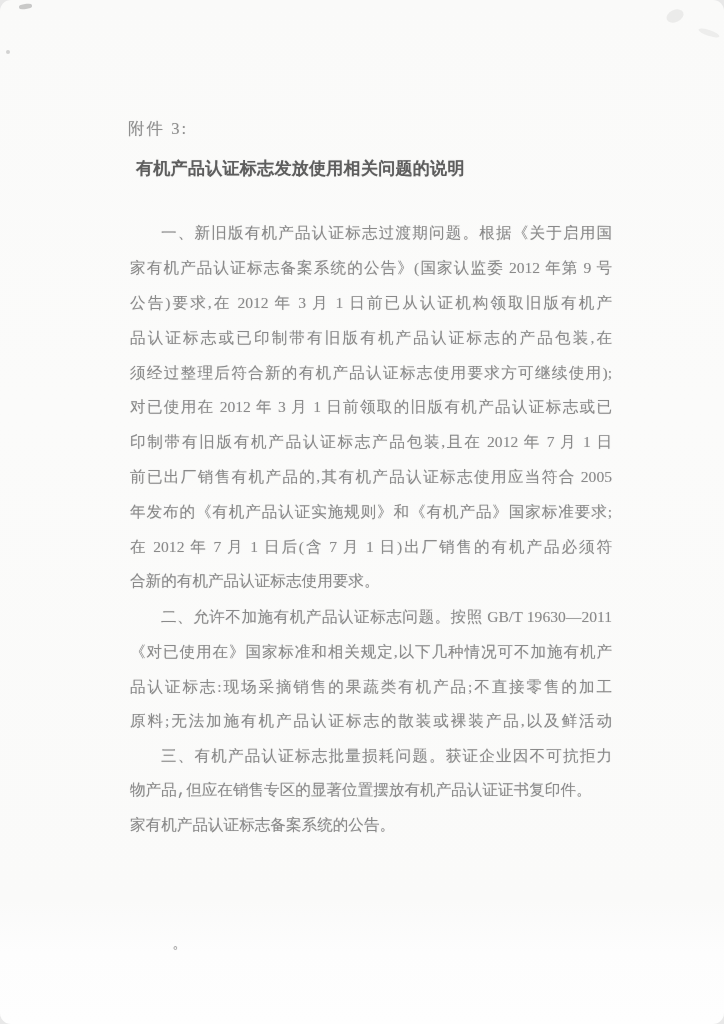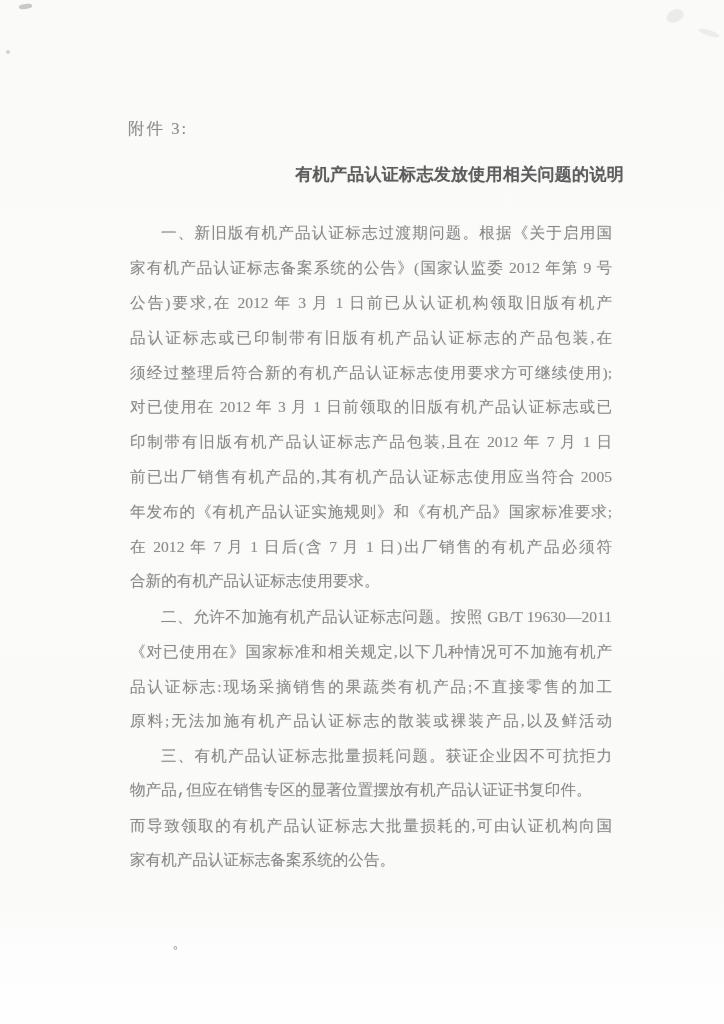--- a/index.html
+++ b/index.html
@@ -13,20 +13,21 @@
     height: 1024px;
     margin: 0 auto;
     overflow: hidden;
     background: linear-gradient(180deg,
       #fafaf9 0%,
       #fbfbfa 40%,
       #fafaf9 88%,
       #fdfdfd 93%,
       #fefefe 100%);
     font-family: "Liberation Serif", "DejaVu Serif", serif;
+    border-radius: 11px;
   }
   
   .smudge {
     position: absolute;
     pointer-events: none;
   }
   .smudge.s1 { left: 19px; top: 4px; width: 13px; height: 5px;
     background: rgba(110,110,110,0.35); border-radius: 40%; transform: rotate(-8deg); }
   .smudge.s2 { left: 6px; top: 50px; width: 4px; height: 4px;
     background: rgba(120,120,120,0.30); border-radius: 50%; }
@@ -43,22 +44,22 @@
     letter-spacing: 2px;
     color: #8f8f8f;
     text-shadow: 0 0 1px rgba(140,140,140,0.35);
     white-space: nowrap;
   }
   .doc-title {
     position: absolute;
     left: 130px;
     top: 151px;
     width: 482px;
-    margin: 12px;
-    text-align: right;
+    margin: 6px;
+    text-align: left;
     font-size: 17px;
     font-weight: bold;
     letter-spacing: 0.3px;
     color: #5d5d5d;
     text-shadow: 0 0 1px rgba(90,90,90,0.35);
     white-space: nowrap;
   }
   .doc-body {
     position: absolute;
     left: 130px;
@@ -120,19 +121,18 @@
     <div class="line">在 2012 年 7 月 1 日后(含 7 月 1 日)出厂销售的有机产品必须符</div>
     <div class="line p-last">合新的有机产品认证标志使用要求。</div>
 
     <div class="line p-first">二、允许不加施有机产品认证标志问题。按照 GB/T 19630—2011</div>
     <div class="line">《对已使用在》国家标准和相关规定,以下几种情况可不加施有机产</div>
     <div class="line">品认证标志:现场采摘销售的果蔬类有机产品;不直接零售的加工</div>
     <div class="line">原料;无法加施有机产品认证标志的散装或裸装产品,以及鲜活动</div>
     <div class="line p-first">三、有机产品认证标志批量损耗问题。获证企业因不可抗拒力</div>
 
     <div class="line p-last">物产品,但应在销售专区的显著位置摆放有机产品认证证书复印件。</div>
-    <div class="line">而导致领取的有机产品认证标志大批量损耗的,可由认证机构向国</div>
     <div class="line p-last">家有机产品认证标志备案系统的公告。</div>
   </div>
 
   <div class="stray-mark">。</div>
 
 </div>
 
 </body></html>

